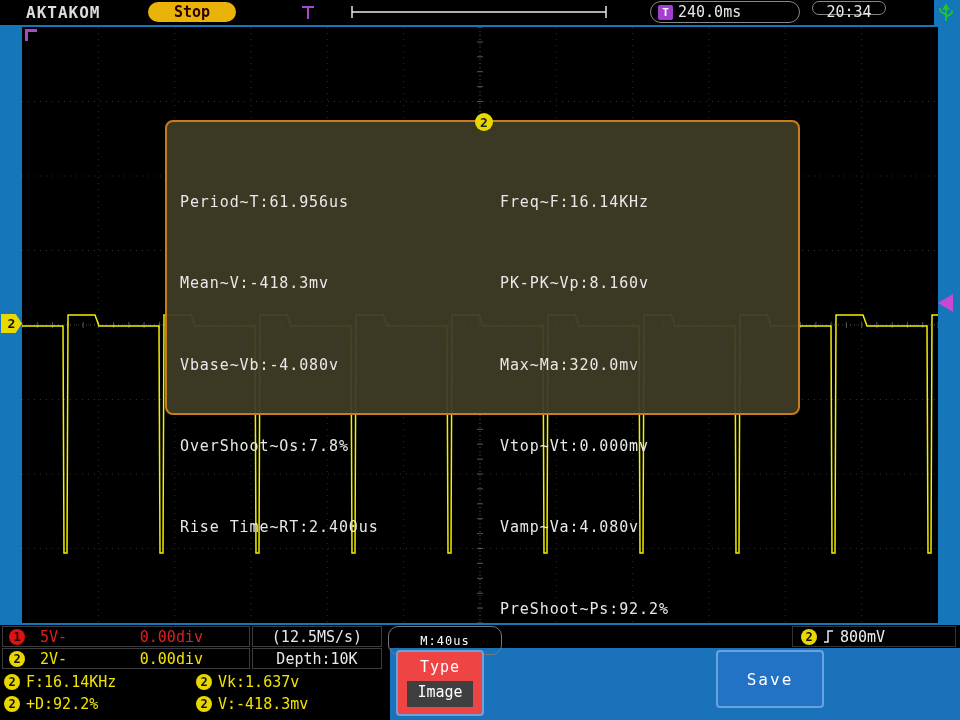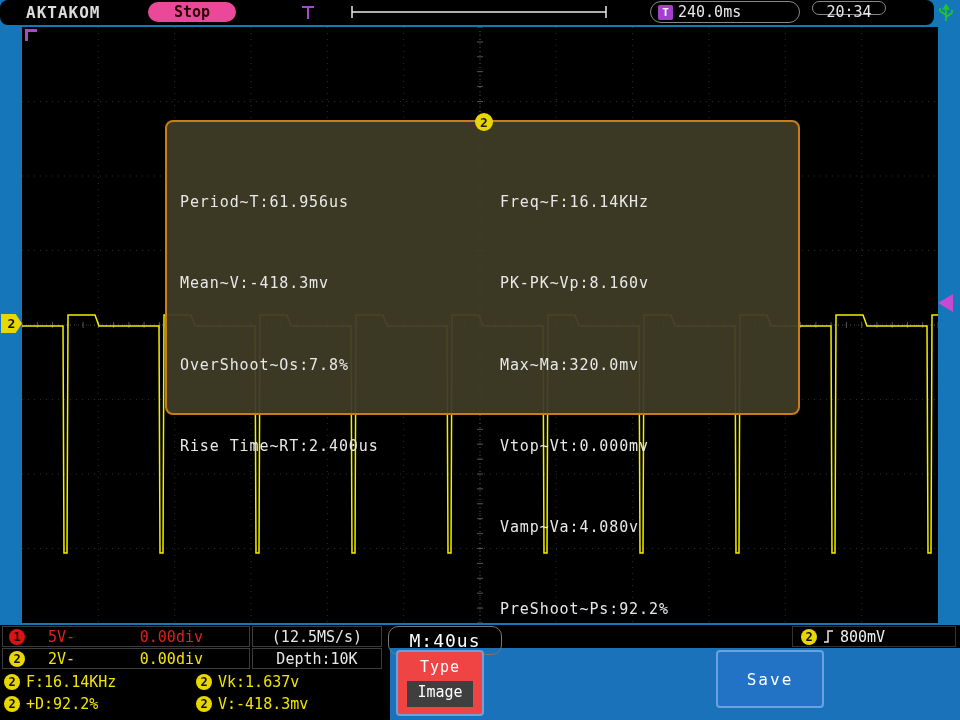--- a/index.html
+++ b/index.html
@@ -6,23 +6,23 @@
   html,body { width:960px; height:720px; }
   body {
     position:relative;
     background:#1577b9;
     font-family:"DejaVu Sans Mono", monospace;
     overflow:hidden;
     color:#e8e8e8;
   }
 
   
-  #topbar { position:absolute; left:0; top:0; width:934px; height:25px; background:#000;border-radius:8px; }
+  #topbar { position:absolute; left:0; top:0; width:934px; height:25px; background:#000; }
   .brand { position:absolute; left:26px; top:3px; font-size:16px; font-weight:bold; letter-spacing:1px; color:#dcdcdc; }
-  .stop-badge { position:absolute; left:148px; top:2px; width:88px; height:20px; background:#ec4899;
+  .stop-badge { position:absolute; left:148px; top:2px; width:88px; height:20px; background:#eab308;
     border-radius:10px; color:#2a0000; font-weight:bold; font-size:15px; line-height:20px; text-align:center; }
   .trigpos { position:absolute; left:298px; top:2px; }
   .t-badge { position:absolute; left:650px; top:1px; width:150px; height:22px; border:1px solid #888;
     border-radius:11px; display:flex; align-items:center; gap:5px; padding-left:7px; font-size:15px; }
   .t-square { width:15px; height:15px; background:#a43fd0; color:#fff; font-size:11px; font-weight:bold;
     display:flex; align-items:center; justify-content:center; border-radius:2px; }
   .clock-badge { position:absolute; left:812px; top:1px; width:74px; height:14px; border:1px solid #888;
     border-radius:11px; font-size:15px; line-height:20px; text-align:center; }
   .usb-icon { position:absolute; left:936px; top:2px; }
 
@@ -53,28 +53,28 @@
   
   #bottom { position:absolute; left:0; top:625px; width:960px; height:95px; background:#000; }
   .menu-bg { position:absolute; left:390px; top:23px; width:570px; height:72px; background:#1a73ba; }
   .infobox { position:absolute; height:21px; border:1px solid #3c3c3c; display:flex; align-items:center;
     font-size:15px; padding:0 6px; }
   .ch1-box { left:2px; top:1px; width:248px; color:#e02020; }
   .ch2-box { left:2px; top:23px; width:248px; color:#f0e400; }
   .sr-box   { left:252px; top:1px; width:130px; color:#e8e8e8; justify-content:center; }
   .depth-box{ left:252px; top:23px; width:130px; color:#e8e8e8; justify-content:center; }
   .m-box { position:absolute; left:388px; top:1px; width:114px; height:29px; border:1px solid #777;
-    border-radius:10px; color:#fff; font-size:18px; display:flex; align-items:center; justify-content:center; letter-spacing:1px; }
+    border-radius:10px; color:#fff; font-size:12px; display:flex; align-items:center; justify-content:center; letter-spacing:1px; }
   .trig-box { position:absolute; left:792px; top:1px; width:164px; height:21px; border:1px solid #333;
     display:flex; align-items:center; gap:6px; padding-left:8px; font-size:15px; color:#eee; }
   .cbadge { width:16px; height:16px; border-radius:50%; display:inline-flex; align-items:center;
     justify-content:center; font-size:12px; font-weight:bold; color:#111; flex:none; }
   .b-red { background:#d81414; color:#2a0000; }
   .b-yel { background:#e8d800; color:#111; }
-  .chan-scale { margin-left:23px; }
+  .chan-scale { margin-left:15px; }
   .chan-pos { margin-left:auto; margin-right:40px; }
   .meas { position:absolute; display:flex; align-items:center; gap:6px; color:#f0e400; font-size:15px; height:20px; }
   .meas1 { left:4px;  top:47px; } .meas2 { left:196px; top:47px; }
   .meas3 { left:4px;  top:69px; } .meas4 { left:196px; top:69px; }
 
   .type-btn { position:absolute; left:396px; top:25px; width:88px; height:66px; background:#ef4444;
     border:2px solid #6aa2dd; border-radius:4px; text-align:center; color:#fff; cursor:pointer; }
   .type-label { margin-top:6px; font-size:15px; letter-spacing:1px; }
   .type-value { margin:5px auto 0; width:66px; height:26px; background:#3f3f3f; color:#fff;
     font-size:15px; line-height:22px; }
@@ -232,20 +232,21 @@
     </svg>
   <svg id="wave" width="916" height="596">
     <path id="wavepath" fill="none" stroke-width="1.5" d="M0,299 L41,299 L42,526 L45,526 L46,288 L73,288 L77,299 L137,299 L138,526 L141,526 L142,288 L169,288 L173,299 L233,299 L234,526 L237,526 L238,288 L265,288 L269,299 L329,299 L330,526 L333,526 L334,288 L361,288 L365,299 L425,299 L426,526 L429,526 L430,288 L457,288 L461,299 L521,299 L522,526 L525,526 L526,288 L553,288 L557,299 L617,299 L618,526 L621,526 L622,288 L649,288 L653,299 L713,299 L714,526 L717,526 L718,288 L745,288 L749,299 L809,299 L810,526 L813,526 L814,288 L841,288 L845,299 L905,299 L906,526 L909,526 L910,288 L937,288 L941,299 L916,299" stroke="#f2ef00"></path>
   </svg>
 
   <div id="panel">
     <div class="panel-badge">2</div>
     <div class="pcol pcol-left">
       <div>Period~T:61.956us</div>
       <div>Mean~V:-418.3mv</div>
+      <div>Vbase~Vb:-4.080v</div>
       <div>OverShoot~Os:7.8%</div>
       <div>Rise Time~RT:2.400us</div>
       
       
       
     </div>
     <div class="pcol pcol-right">
       <div>Freq~F:16.14KHz</div>
       <div>PK-PK~Vp:8.160v</div>
       <div>Max~Ma:320.0mv</div>

